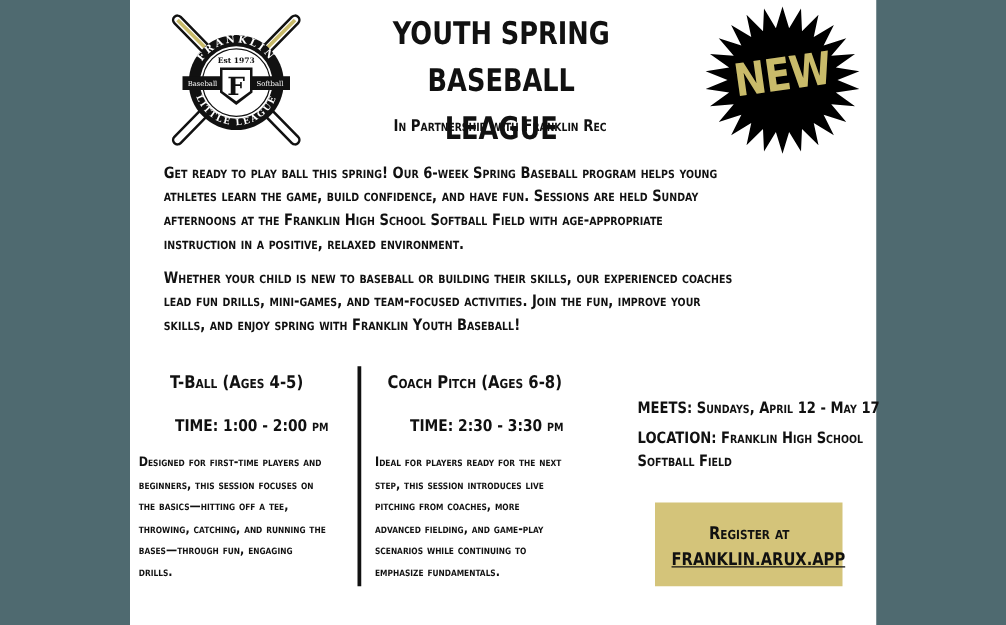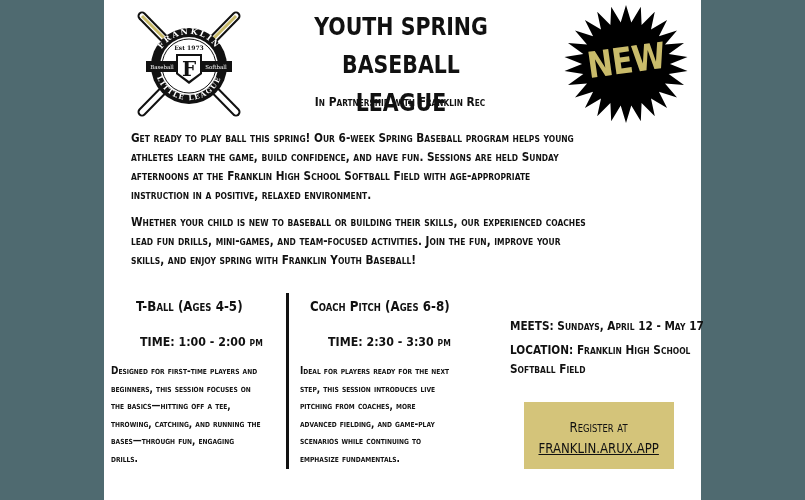--- a/index.html
+++ b/index.html
@@ -50,21 +50,21 @@
     transform: scaleX(0.85); transform-origin: left top; white-space: pre-line; width: 240px;
   }
   .divider { position: absolute; left: 286px; top: 293px; width: 3px; height: 176px; background: #111; }
   .info {
     position: absolute; left: 510px; font-weight: bold; font-size: 12.5px; line-height: 19px;
     font-variant: small-caps; transform: scaleX(0.84); transform-origin: left top; white-space: pre-line; width: 240px;
   }
   .register {
     position: absolute; left: 524px; top: 402px; width: 150px; height: 67px;
     background: #d4c47a; text-align: center; box-sizing: border-box; padding-top: 15px;
-    font-weight: normal; font-size: 14px; line-height: 21px; font-variant: small-caps;
+    font-weight: bold; font-size: 14px; line-height: 21px; font-variant: small-caps;
   }
   .register span { display: inline-block; transform: scaleX(0.84); white-space: nowrap; }
   .register .link { text-decoration: underline; cursor: pointer; }
 </style>
 </head>
 <body>
 
 <div class="card"></div>
 
 <svg class="logo" viewBox="0 0 122 112">

